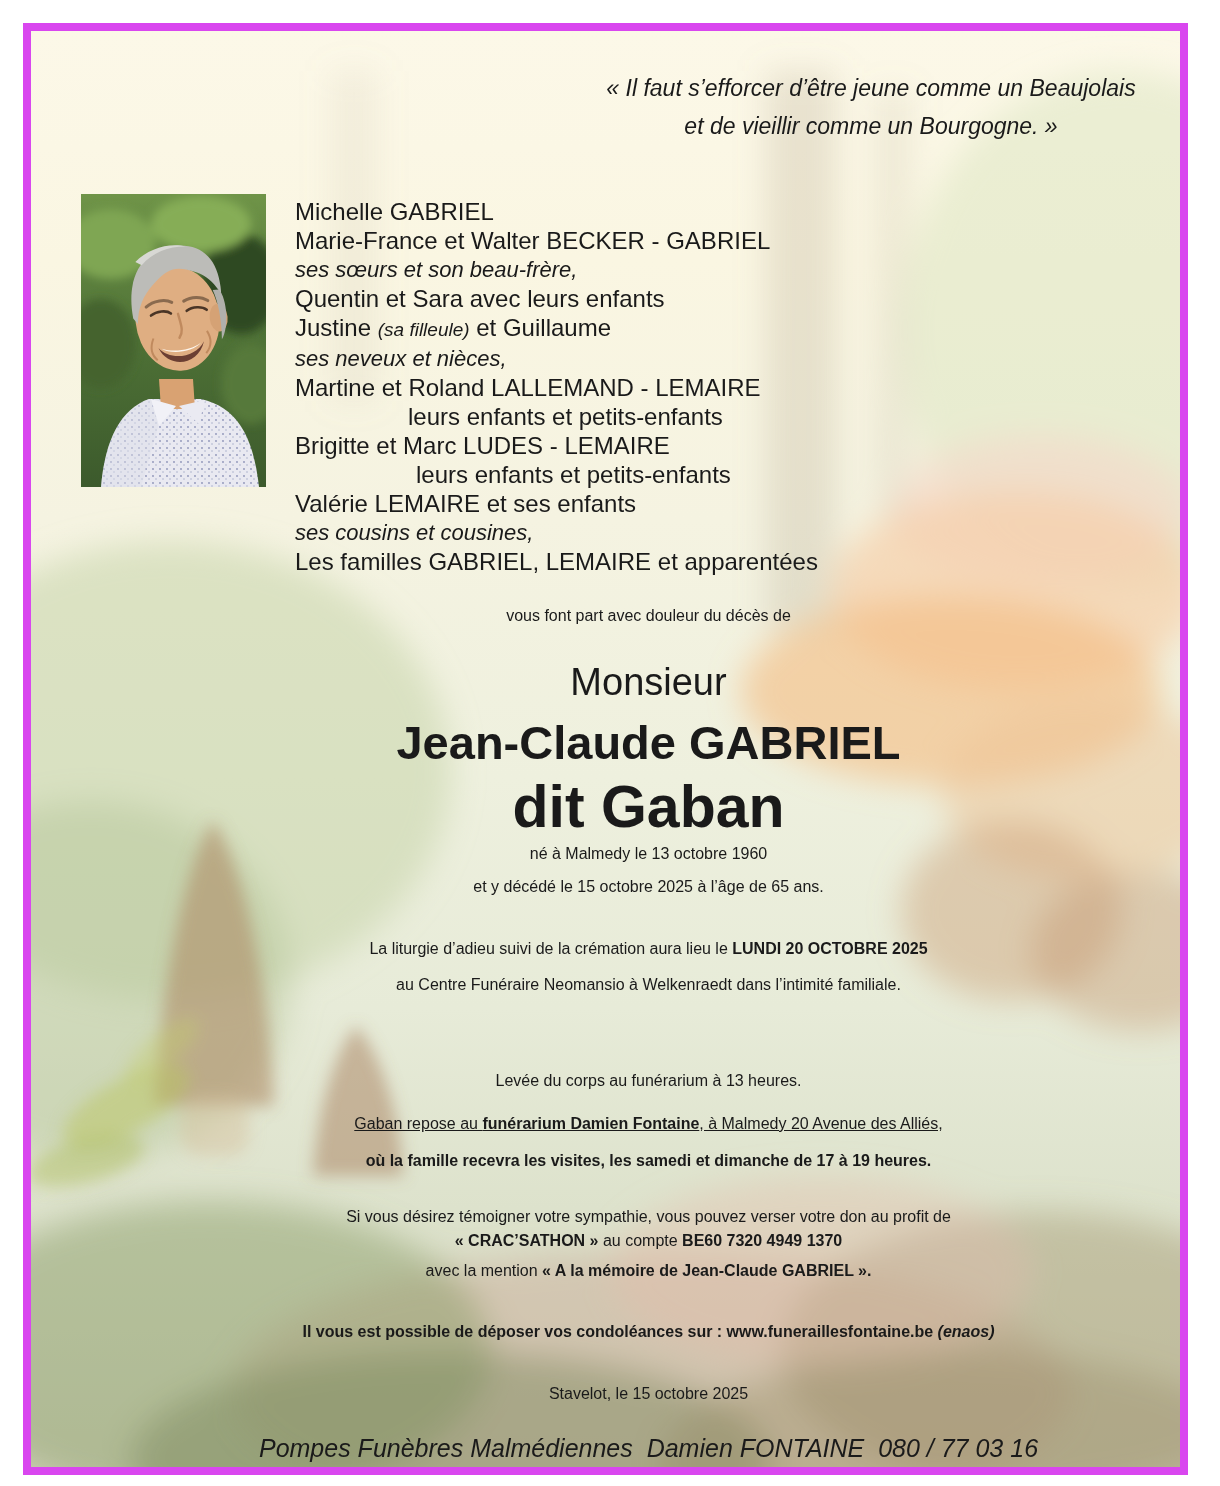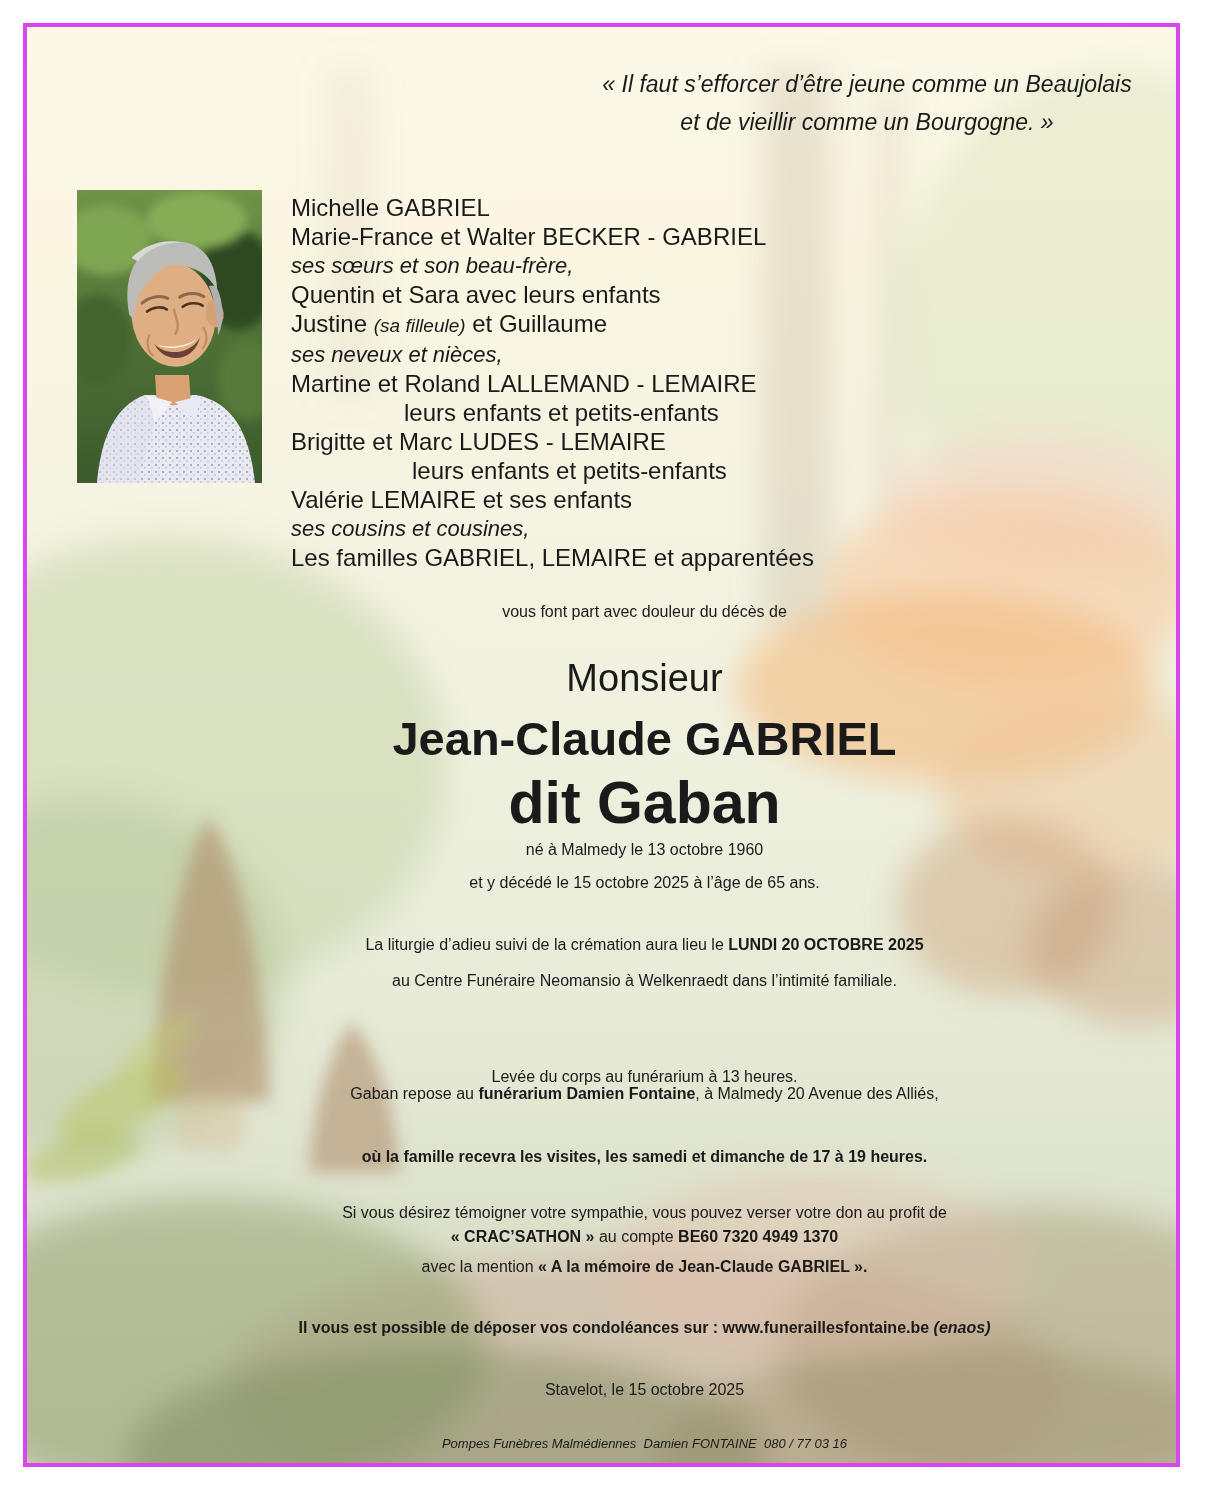--- a/index.html
+++ b/index.html
@@ -3,21 +3,21 @@
 <meta charset="utf-8">
 <style>
   html,body{margin:0;padding:0;}
   body{
     width:1220px;height:1486px;position:relative;background:#ffffff;
     font-family:"Liberation Sans", sans-serif;color:#1a1a1a;
     -webkit-font-smoothing:antialiased;
   }
   .card{
     position:absolute;left:23px;top:23px;width:1149px;height:1436px;
-    border:4px solid #d946ef;overflow:hidden;background:#fbf7e6;
+    border:8px solid #d946ef;overflow:hidden;background:#fbf7e6;
   }
   .bg-base{
     position:absolute;inset:0;
     background:linear-gradient(180deg,
       #fcf8e8 0%, #faf6e2 16%, #f5f3e1 34%, #eef0de 52%,
       #e7ebd8 68%, #dde2cc 82%, #d2d3bc 100%);
   }
   .bg-art{position:absolute;inset:0;width:100%;height:100%;pointer-events:none;}
   .content{position:absolute;inset:0;z-index:2;}
 
@@ -48,28 +48,28 @@
   .intro    {top:570px;}
   .monsieur {top:628px;font-size:38px;line-height:46px;}
   .name     {top:684px;font-size:47px;line-height:56px;font-weight:bold;}
   .nick     {top:748px;font-size:59px;line-height:56px;font-weight:bold;}
   .birth    {top:808px;}
   .death    {top:841px;}
   .p-lit1   {top:903px;}
   .p-lit2   {top:939px;}
   .p-inh    {top:987px;}
   .p-lev    {top:1035px;}
-  .p-rep    {top:1052px;}
+  .p-rep    {top:1078px;text-decoration:underline;}
   .p-vis    {top:1115px;font-weight:bold;}
   .p-don1   {top:1159px;margin-top:12px;}
   .p-don2   {top:1195px;text-align:center;}
   .p-don3   {top:1225px;}
   .p-cond   {top:1286px;font-weight:bold;}
   .p-stav   {top:1348px;}
-  .p-foot   {top:1402px;font-style:italic;font-size:13px;white-space:pre-wrap;}
+  .p-foot   {top:1402px;font-style:italic;font-size:25px;white-space:pre-wrap;}
 </style>
 </head>
 <body>
 
 <div class="card">
   <div class="bg-base"></div>
 
   <svg class="bg-art" viewBox="0 0 1149 1436" preserveAspectRatio="none" aria-hidden="true">
     <defs>
       <filter id="soft" x="-40%" y="-40%" width="180%" height="180%">

